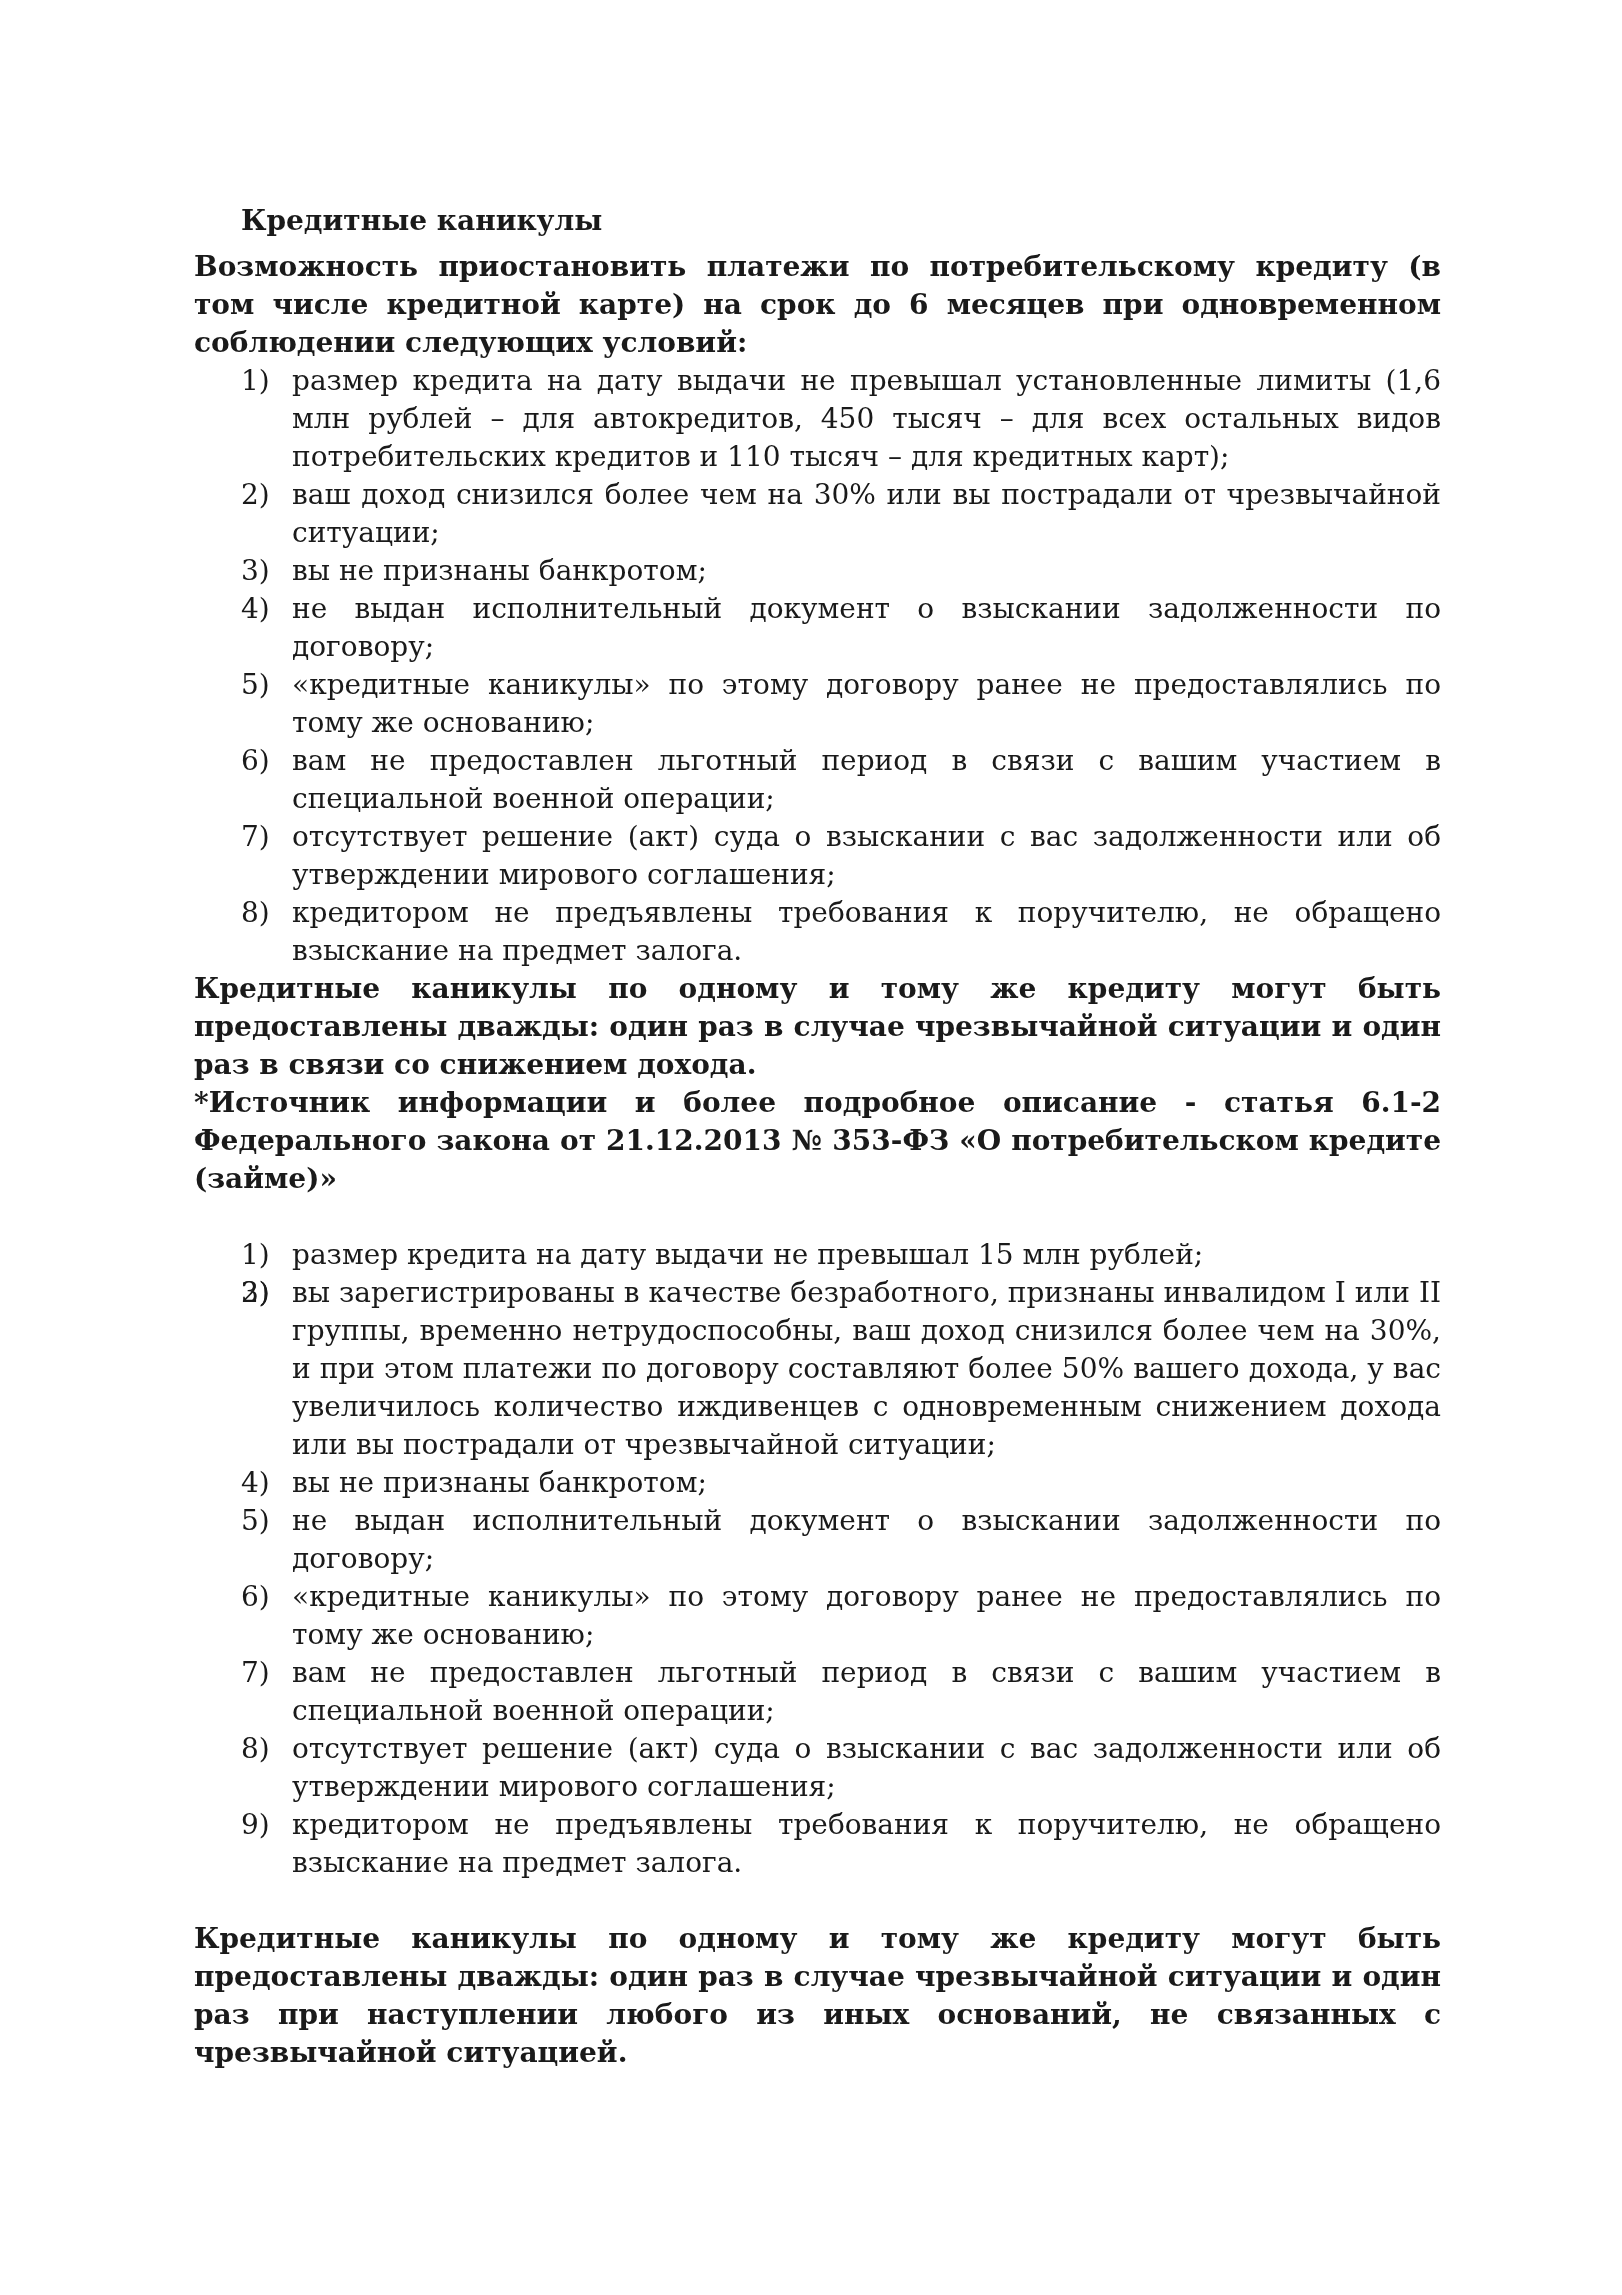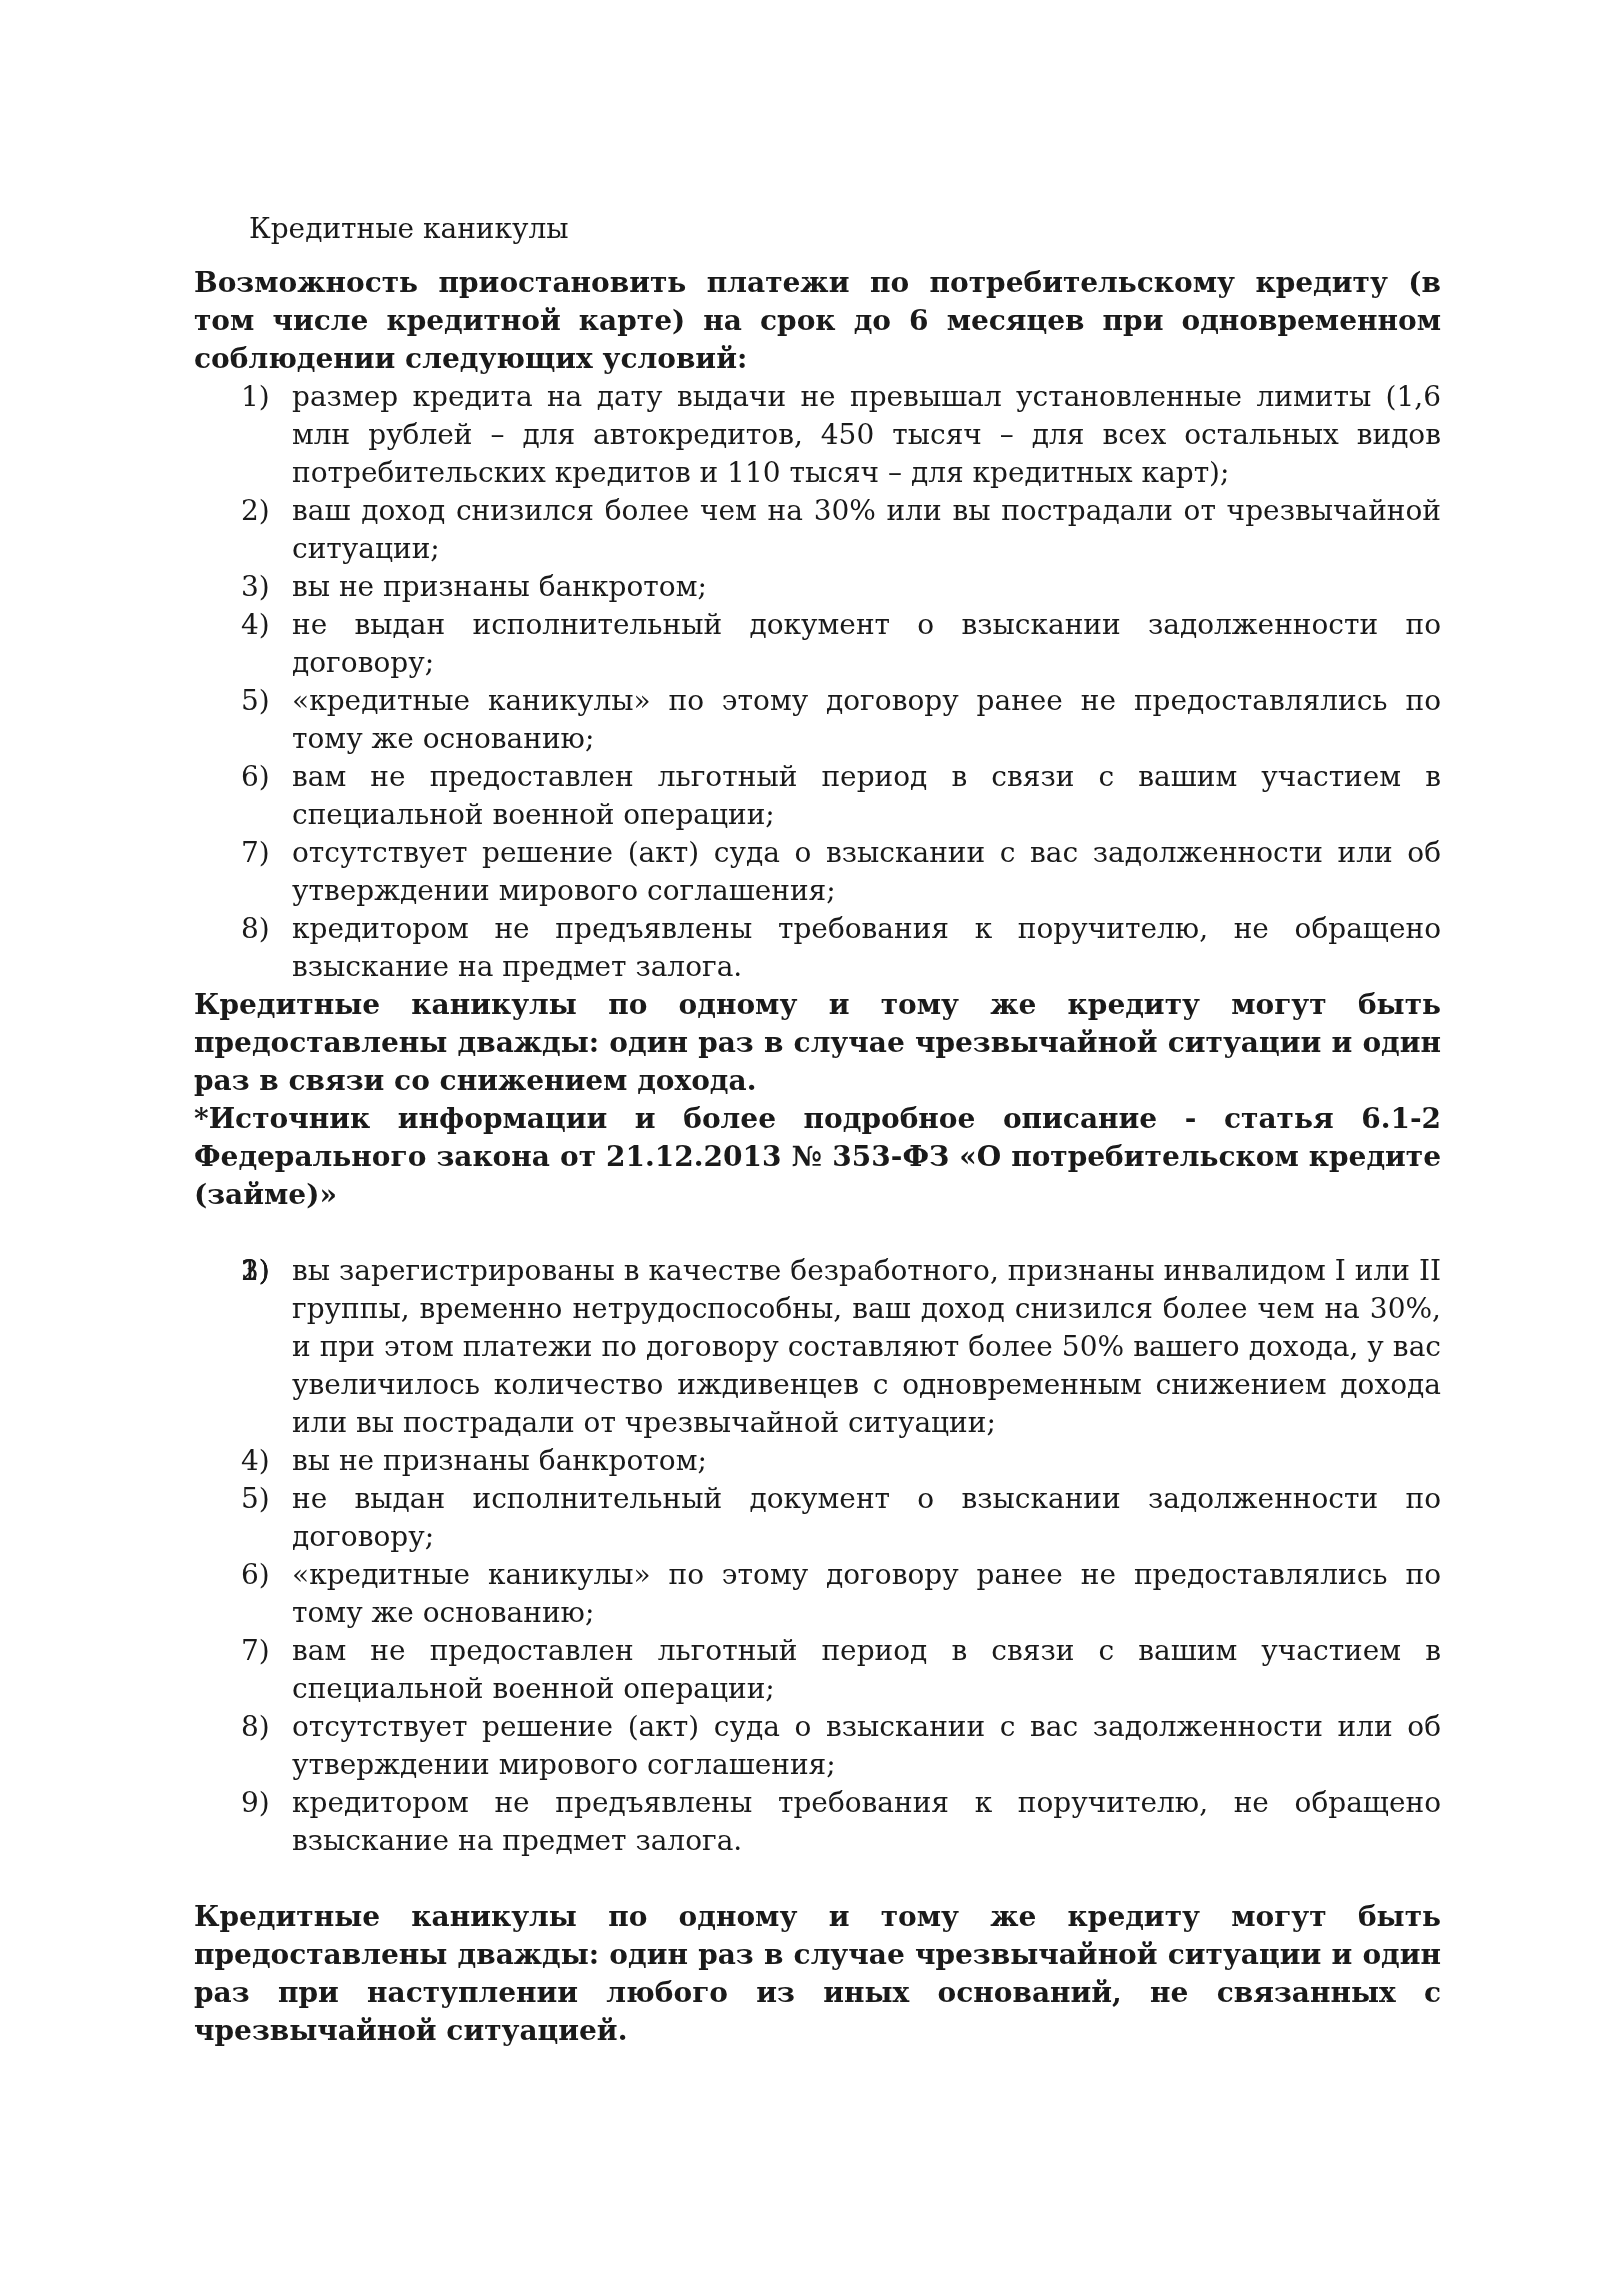--- a/index.html
+++ b/index.html
@@ -2,21 +2,21 @@
 <html style="font-size:10.5px"><head>
 <meta charset="utf-8">
 <style>
   html, body { margin: 0; padding: 0; background: #ffffff; }
   body { width: 1623px; height: 2295px; position: relative; overflow: hidden; }
   .page {
     position: absolute; left: 194px; top: 194px; width: 1247px;
     font-family: "DejaVu Serif", "Liberation Serif", serif;
     font-size: 28px; line-height: 38px; color: #1a1a1a;
   }
-  .heading { font-weight: normal; padding-left: 39px; margin: 16px; font-size: 28px; line-height: 38px; }
+  .heading { font-weight: bold; padding-left: 39px; margin: 8px; font-size: 28px; line-height: 38px; }
   .para { margin: 0; text-align: justify; font-weight: bold; }
   ol.conds { list-style: none; margin: 0; padding: 0; }
   ol.conds li { position: relative; padding-left: 98px; text-align: justify; }
   ol.conds li .num { position: absolute; left: 47px; top: 0; }
   .gap1 { height: 38px; }
   .gap2 { height: 38px; }
 </style>
 </head>
 <body>
 
@@ -36,21 +36,21 @@
       <li><span class="num">8)</span><span>кредитором не предъявлены требования к поручителю, не обращено взыскание на предмет залога.</span></li>
     </ol>
     <p class="para">Кредитные каникулы по одному и тому же кредиту могут быть предоставлены дважды: один раз в случае чрезвычайной ситуации и один раз в связи со снижением дохода.</p>
     <p class="para">*Источник информации и более подробное описание - статья 6.1-2 Федерального закона от 21.12.2013 № 353-ФЗ «О потребительском кредите (займе)»</p>
   </section>
 
   <div class="gap1"></div>
 
   <section>
     <ol class="conds">
-      <li><span class="num">1)</span></li>
+      <li><span class="num">1)</span><span>размер кредита на дату выдачи не превышал 15 млн рублей;</span></li>
       <li><span class="num">2)</span></li>
       <li><span class="num">3)</span><span>вы зарегистрированы в качестве безработного, признаны инвалидом I или II группы, временно нетрудоспособны, ваш доход снизился более чем на 30%, и при этом платежи по договору составляют более 50% вашего дохода, у вас увеличилось количество иждивенцев с одновременным снижением дохода или вы пострадали от чрезвычайной ситуации;</span></li>
       <li><span class="num">4)</span><span>вы не признаны банкротом;</span></li>
       <li><span class="num">5)</span><span>не выдан исполнительный документ о взыскании задолженности по договору;</span></li>
       <li><span class="num">6)</span><span>«кредитные каникулы» по этому договору ранее не предоставлялись по тому же основанию;</span></li>
       <li><span class="num">7)</span><span>вам не предоставлен льготный период в связи с вашим участием в специальной военной операции;</span></li>
       <li><span class="num">8)</span><span>отсутствует решение (акт) суда о взыскании с вас задолженности или об утверждении мирового соглашения;</span></li>
       <li><span class="num">9)</span><span>кредитором не предъявлены требования к поручителю, не обращено взыскание на предмет залога.</span></li>
     </ol>
     <div class="gap2"></div>

